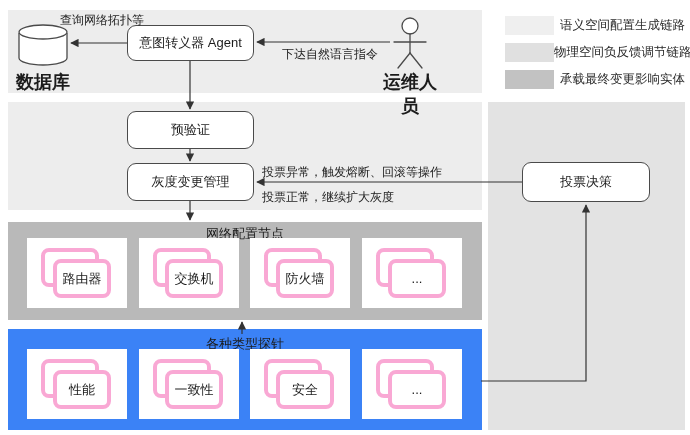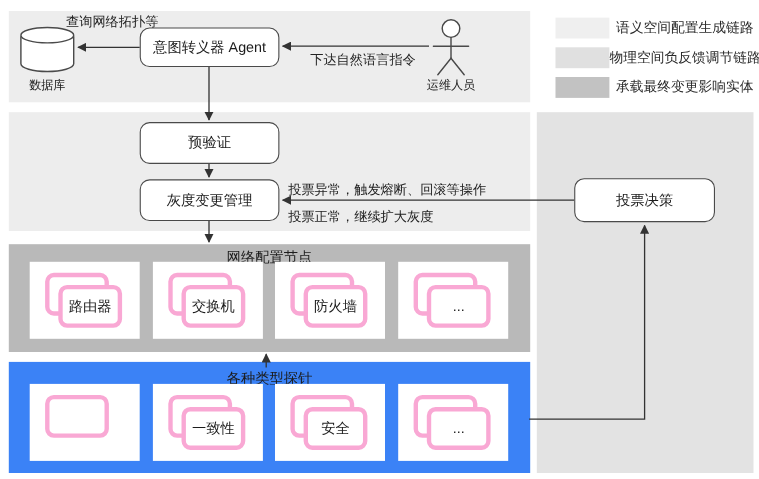--- a/index.html
+++ b/index.html
@@ -17,21 +17,21 @@
   .flowbox{
     position:absolute;background:#ffffff;border:1.3px solid #4a4a4a;border-radius:9px;
     display:flex;align-items:center;justify-content:center;font-size:13px;box-sizing:border-box;text-align:right;
   }
   .edge-label{position:absolute;font-size:12px;color:#222;white-space:nowrap;}
   .center{text-align:center;}
   #connectors{position:absolute;left:0;top:0;width:690px;height:435px;pointer-events:none;}
   .legend-row{position:absolute;left:505px;width:180px;height:19px;display:flex;align-items:center;}
   .legend-swatch{width:49px;height:19px;flex:0 0 auto;}
   .legend-label{flex:1;text-align:right;font-size:12.5px;color:#2a2a2a;white-space:nowrap;}
-  .icon-label{position:absolute;font-size:11px;color:#1c1c1c;text-align:center;}
+  .icon-label{position:absolute;font-size:18px;color:#1c1c1c;text-align:center;font-weight:bold;}
 </style>
 </head>
 <body>
 
 <div id="canvas">
 
   <div class="panel" style="left: 8px; top: 10px; width: 474px; height: 83px; background-color: rgb(237, 237, 237);"></div>
   <div class="panel" style="left: 8px; top: 102px; width: 474px; height: 108px; background-color: rgb(237, 237, 237);"></div>
   <div class="panel" style="left: 488px; top: 102px; width: 197px; height: 328px; background-color: rgb(227, 227, 227);"></div>
   <div class="panel" style="left: 8px; top: 222px; width: 474px; height: 98px; background-color: rgb(185, 185, 185);">
@@ -58,20 +58,23 @@
       <div class="card back"></div>
       <div class="card front">
         <span>...</span>
       </div>
     </div>
   </div>
   <div class="panel" style="left: 8px; top: 329px; width: 474px; height: 101px; background-color: #3b82f6;">
     <div class="panel-title" style="top:6px;">各种类型探针</div>
     <div class="subpanel" style="left:19px;top:20px;">
       <div class="card back"></div>
+      <div class="card front">
+        <span>性能</span>
+      </div>
     </div>
     <div class="subpanel" style="left:131px;top:20px;">
       <div class="card back"></div>
       <div class="card front">
         <span>一致性</span>
       </div>
     </div>
     <div class="subpanel" style="left:242px;top:20px;">
       <div class="card back"></div>
       <div class="card front">

